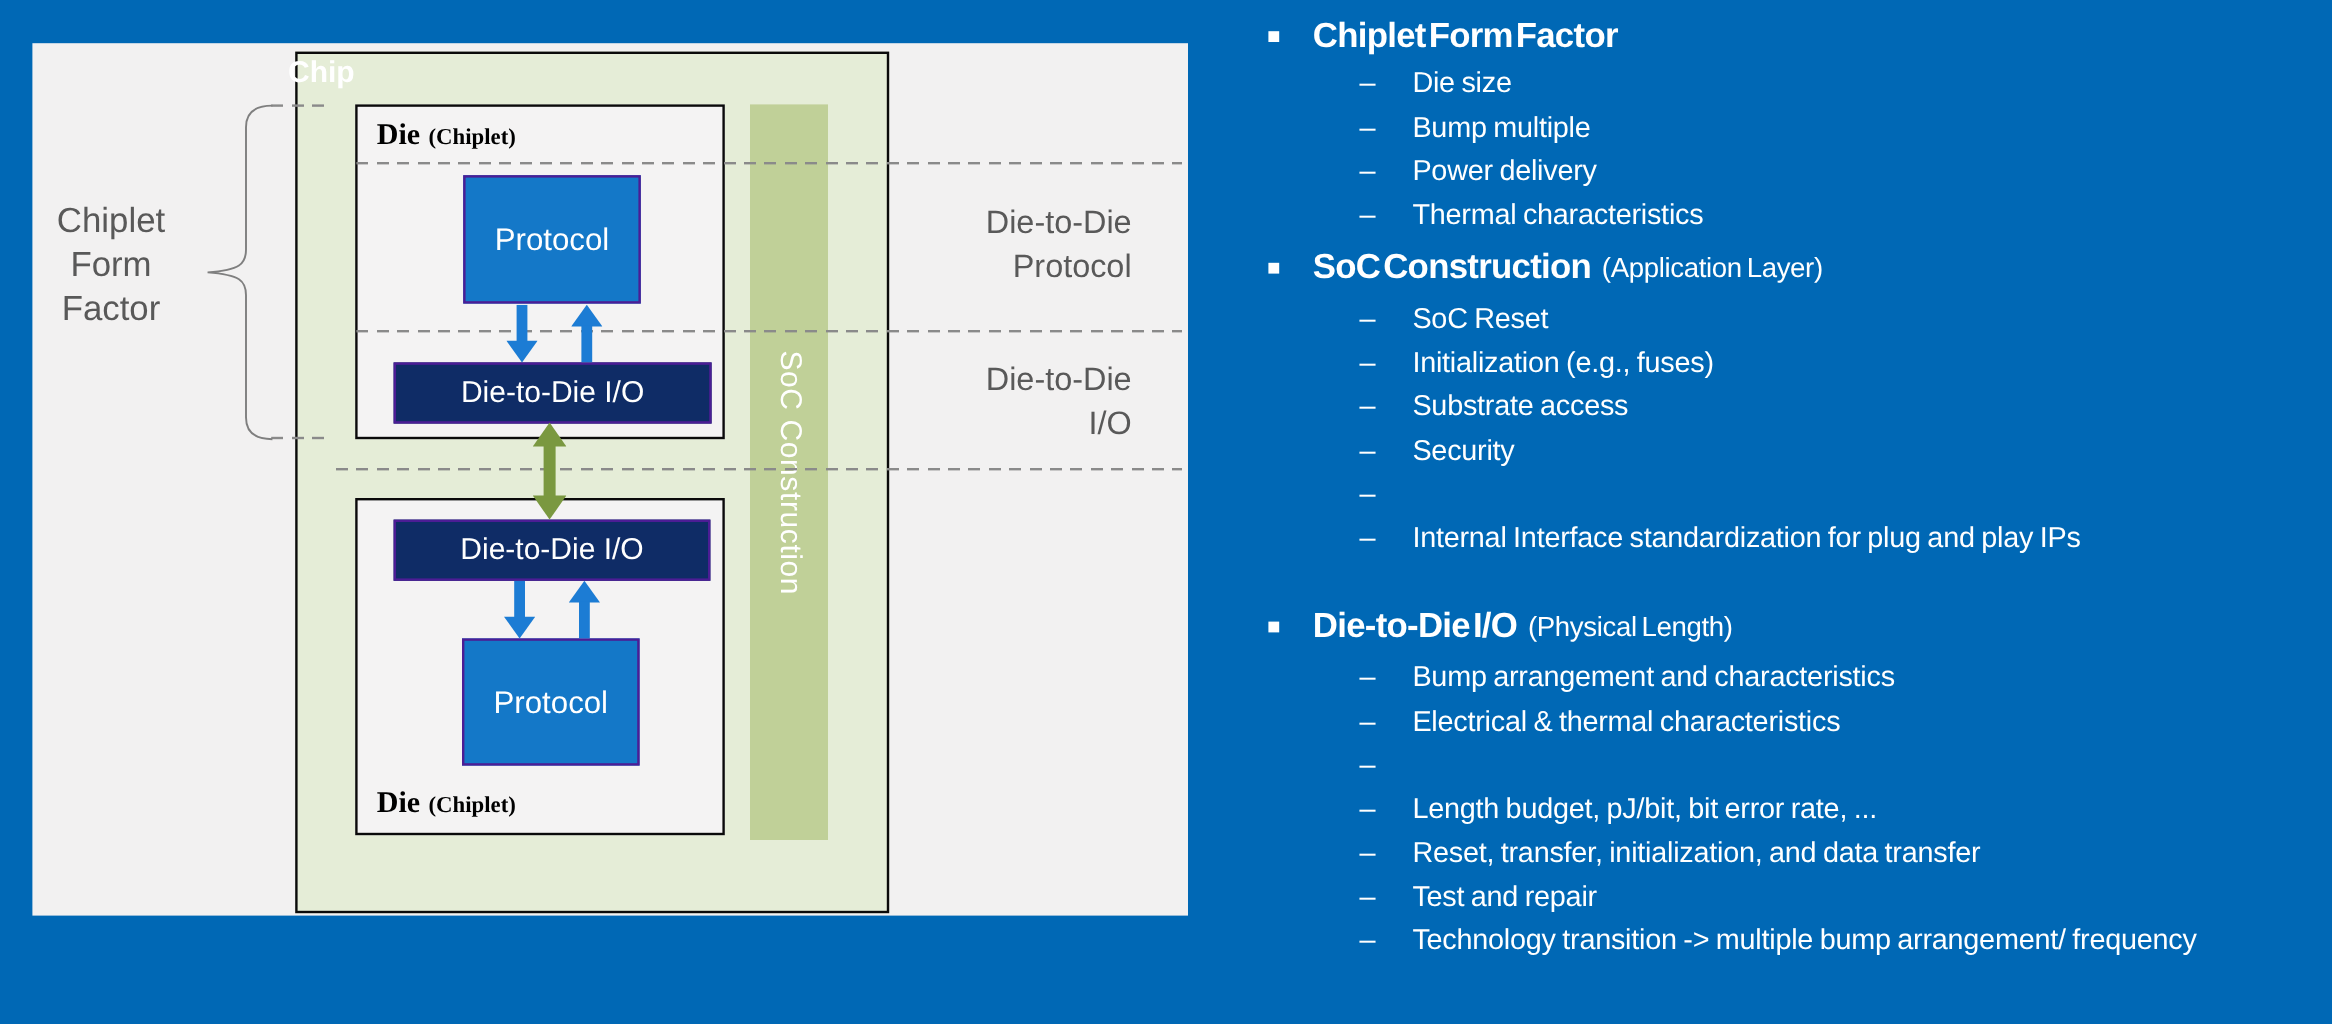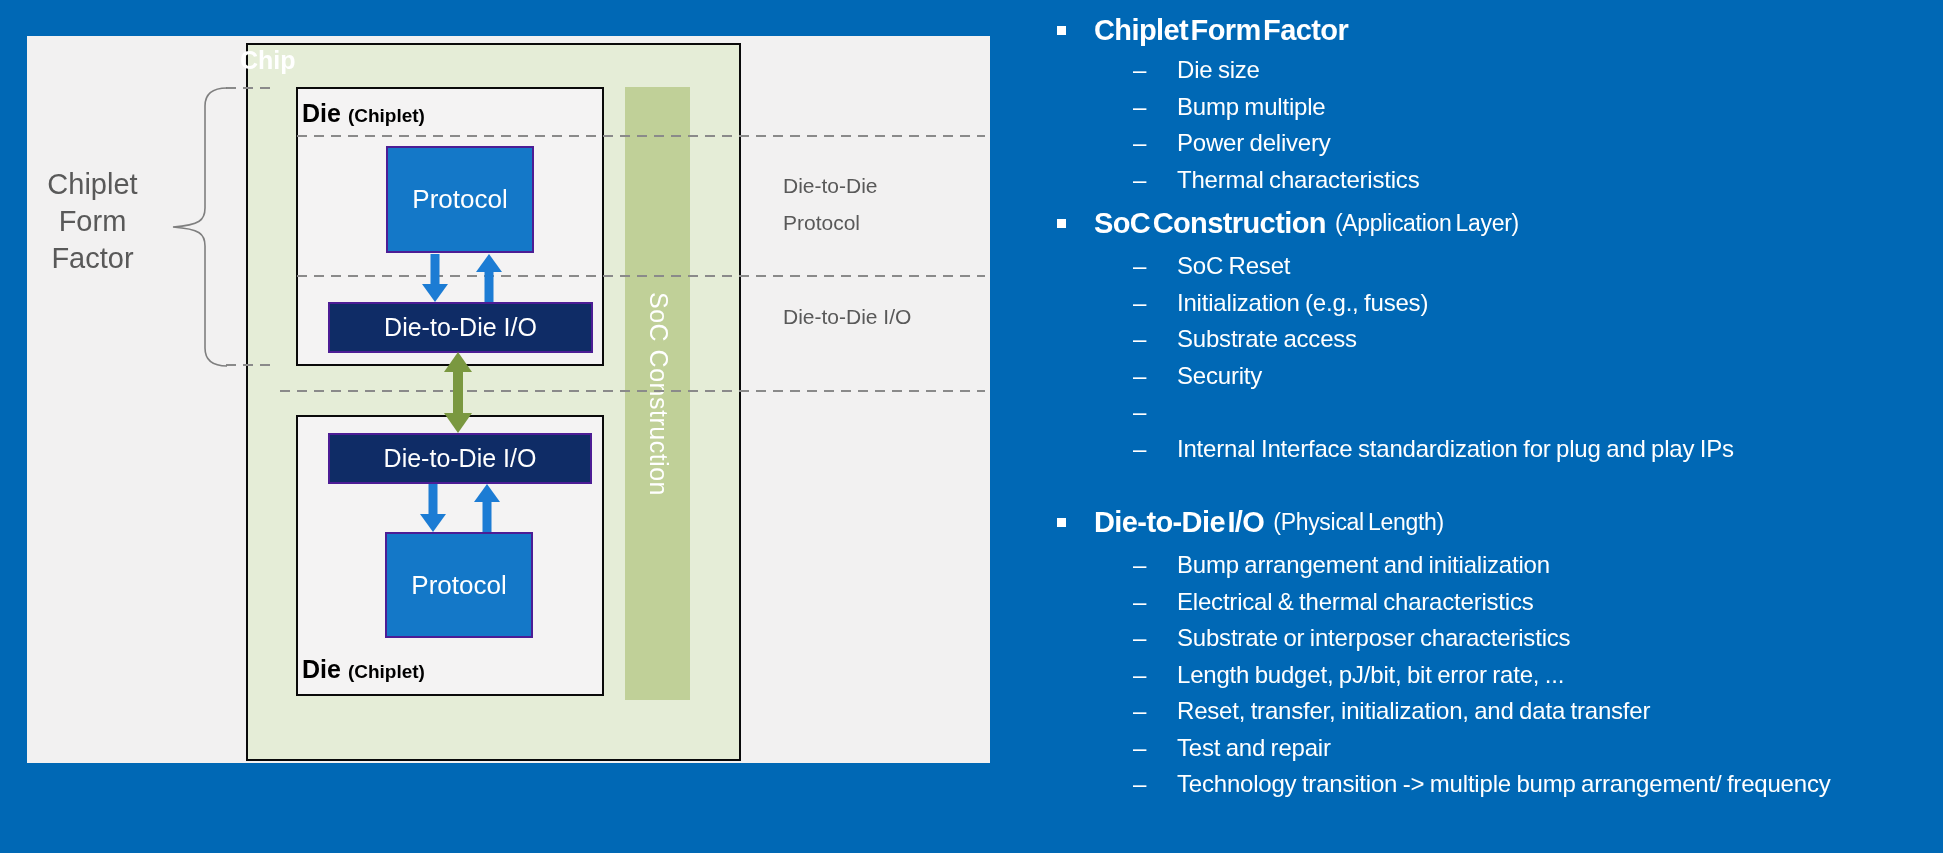--- a/index.html
+++ b/index.html
@@ -19,21 +19,21 @@
         border:2px solid #0a0a0a;box-sizing:border-box;}
   .chip-label{left:240px;top:46px;font-size:25px;font-weight:bold;color:#ffffff;}
   .soc-bar{left:625px;top:87px;width:65px;height:613px;background:var(--bar);}
   .soc-bar-text{position:absolute;left:50%;top:50%;
       transform:translate(-50%,-50%) rotate(90deg);white-space:nowrap;
       color:#fff;font-size:25px;letter-spacing:.5px;}
   .die{left:296px;width:308px;background:#F4F3F3;border:2px solid #0a0a0a;
        box-sizing:border-box;}
   .die1{top:87px;height:279px;}
   .die2{top:415px;height:281px;}
-  .die-label{position:absolute;left:4px;white-space:nowrap;}
+  .die-label{position:absolute;left:16px;white-space:nowrap;font-family:Liberation Serif, serif;}
   .die1 .die-label{top:10px;}
   .die2 .die-label{bottom:10px;}
   .die-name{font-size:25px;font-weight:bold;color:#000;}
   .die-sub{font-size:19px;font-weight:bold;color:#000;margin-left:7px;}
 
   .dashline{height:2px;background:repeating-linear-gradient(to right,
       var(--dash) 0 10px, transparent 10px 17px);}
   .dashA{left:297px;top:135px;width:688px;}
   .dashB{left:297px;top:275px;width:688px;}
   .dashC{left:280px;top:390px;width:705px;}
@@ -44,21 +44,21 @@
       border:2px solid #4c1d95;box-sizing:border-box;color:#fff;}
   .proto{background:var(--proto);font-size:26px;}
   .proto1{left:386px;top:146px;width:148px;height:107px;}
   .proto2{left:385px;top:532px;width:148px;height:106px;}
   .iobox{background:var(--navy);font-size:25px;}
   .io1{left:328px;top:302px;width:265px;height:51px;}
   .io2{left:328px;top:433px;width:264px;height:51px;}
 
   .left-caption{left:25px;top:166px;width:135px;text-align:center;
       font-size:29px;line-height:37px;color:var(--graytext);}
-  .band-label{width:160px;text-align:left;font-size:21px;line-height:37px;
+  .band-label{width:160px;text-align:right;font-size:27px;line-height:37px;
       color:var(--graytext);}
   .band1{left:783px;top:167px;}
   .band2{left:783px;top:298px;}
 
   
   .bullets{left:1040px;top:0;width:900px;padding-top:8px;color:#fff;}
   .b-head{display:flex;align-items:center;height:50px;}
   .b-head.first{height:44px;}
   .b-head.gapped{margin-top:30px;}
   .sq{width:9px;height:9px;background:#fff;margin-left:17px;margin-right:28px;
@@ -198,29 +198,28 @@
         <span class="b-dash">–</span>
         <span class="b-sub-text">Internal Interface standardization for plug and play IPs</span>
       </div>
       <div class="b-head gapped">
         <span class="sq"></span>
         <span class="b-head-text">Die-to-Die I/O</span>
         <span class="b-paren">(Physical Length)</span>
       </div>
       <div class="b-sub">
         <span class="b-dash">–</span>
-        <span class="b-sub-text">Bump arrangement and initialization</span>
+        <span class="b-sub-text">Bump arrangement and characteristics</span>
       </div>
       <div class="b-sub">
         <span class="b-dash">–</span>
         <span class="b-sub-text">Electrical &amp; thermal characteristics</span>
       </div>
       <div class="b-sub">
         <span class="b-dash">–</span>
-        <span class="b-sub-text">Substrate or interposer characteristics</span>
       </div>
       <div class="b-sub">
         <span class="b-dash">–</span>
         <span class="b-sub-text">Length budget, pJ/bit, bit error rate, ...</span>
       </div>
       <div class="b-sub">
         <span class="b-dash">–</span>
         <span class="b-sub-text">Reset, transfer, initialization, and data transfer</span>
       </div>
       <div class="b-sub">

